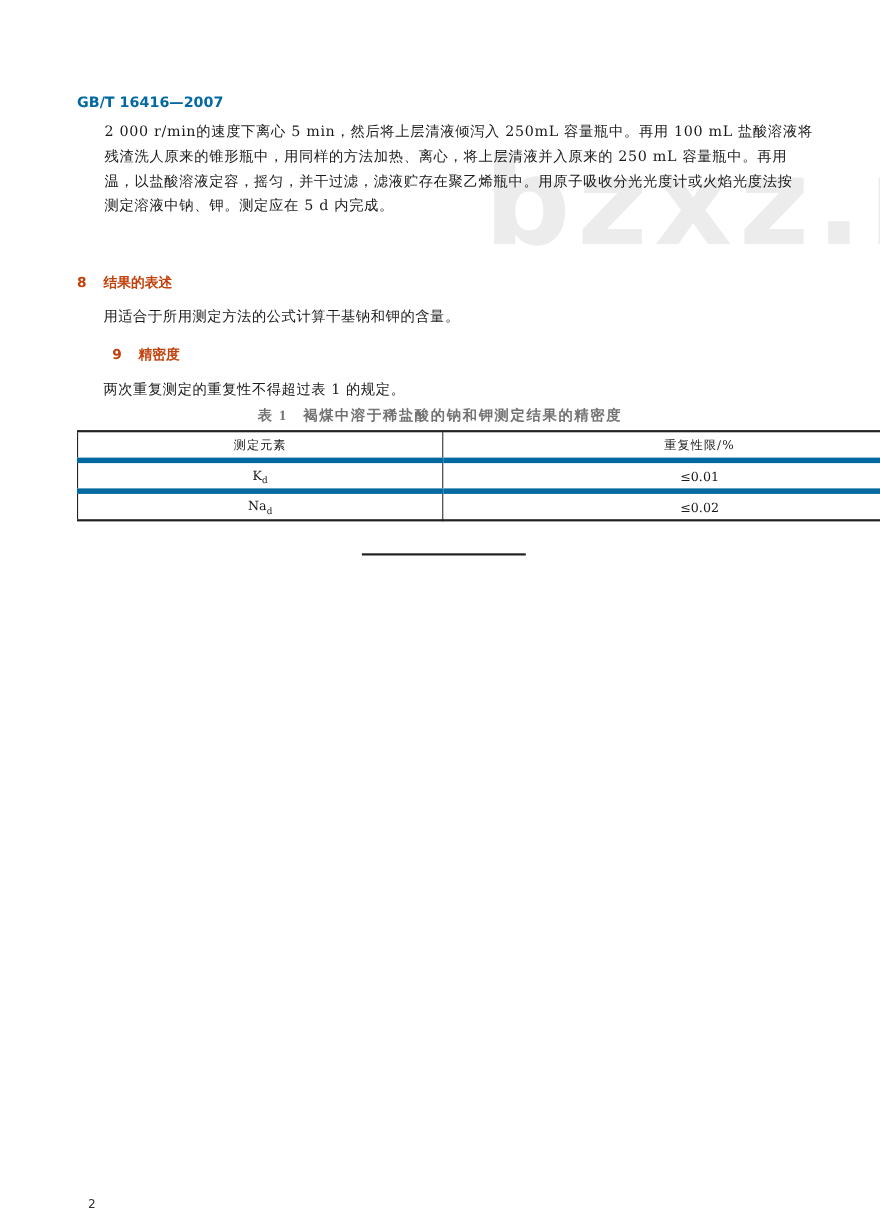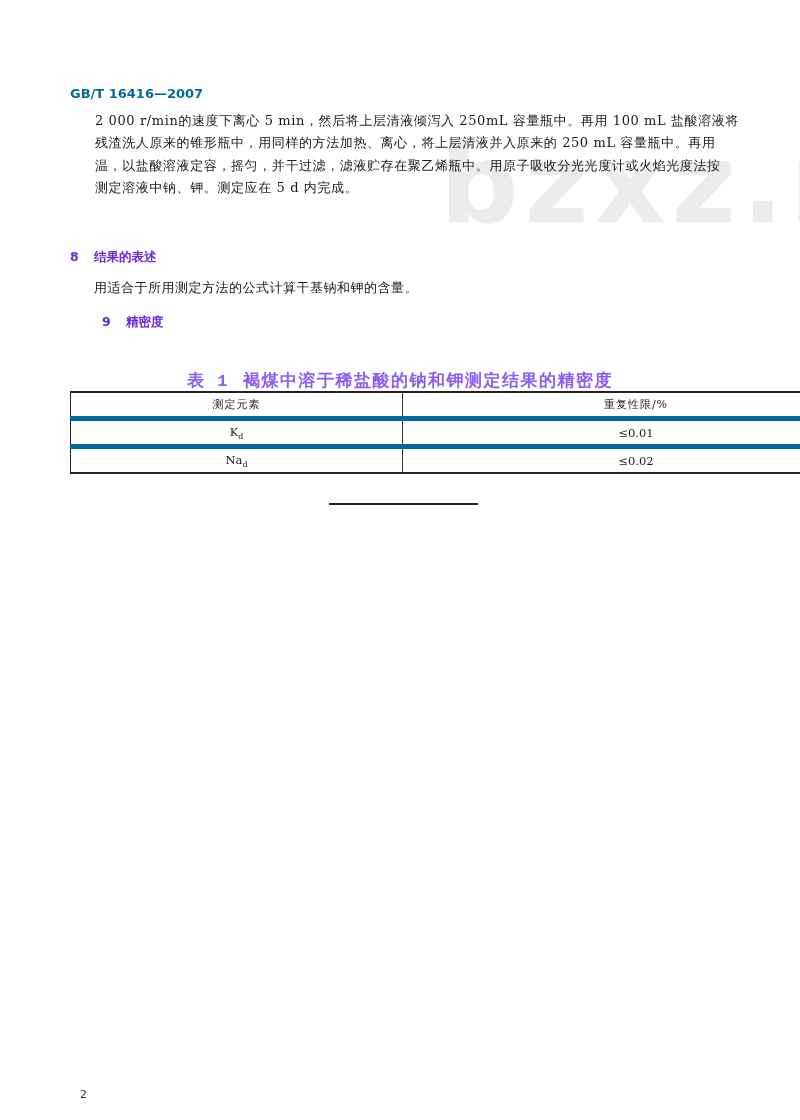--- a/index.html
+++ b/index.html
@@ -20,30 +20,30 @@
     font-weight: bold; font-size: 13px; color: #0369a1; z-index: 1;
   }
   .para {
     position: absolute; left: 70px; width: 668px; z-index: 1;
     font-size: 13px; line-height: 22.4px; text-align: justify; text-align-last: left;
   }
   .para span.line { display: block; white-space: nowrap; letter-spacing: 0.6px; margin-left: 25px; }
   .heading {
     position: absolute; left: 70px; z-index: 1;
     font-family: "DejaVu Sans", "Liberation Sans", sans-serif;
-    font-size: 12.5px; font-weight: bold; color: #6d28d9;
+    font-size: 12.5px; font-weight: bold; color: #c2410c;
   }
   .heading .num { display: inline-block; width: 24px; }
   .body-text {
     position: absolute; left: 94px; z-index: 1; font-size: 13px; letter-spacing: 0.5px;
   }
   .table-caption {
     position: absolute; left: 0; width: 800px; top: 369px; text-align: center; z-index: 1;
-    font-family: Liberation Mono, monospace;
-    font-size: 17px; font-weight: bold; letter-spacing: 1.5px; color: #8b5cf6;
+    font-family: Liberation Serif, serif;
+    font-size: 13px; font-weight: bold; letter-spacing: 1.5px; color: #737373;
   }
   .table-caption .tno { margin-right: 14px; }
   table.prec {
     position: absolute; left: 70px; top: 391px; width: 800px; z-index: 1;
     border-collapse: collapse; border-top: 2px solid #222; border-bottom: 2px solid #222;
     border-left: 1.5px solid #222; border-right: 1.5px solid #222;
     font-size: 11.5px;
   }
   table.prec th, table.prec td {
     height: 23px; text-align: center; font-weight: normal; padding: 0;
@@ -78,20 +78,21 @@
   </div>
 
   <div class="heading" style="top:249px;">
     <span class="num">8</span><span>结果的表述</span>
   </div>
   <div class="body-text" style="top:279px;">用适合于所用测定方法的公式计算干基钠和钾的含量。</div>
 
   <div class="heading" style="top:314px;margin-left:32px;">
     <span class="num">9</span><span>精密度</span>
   </div>
+  <div class="body-text" style="top:345px;">两次重复测定的重复性不得超过表 1 的规定。</div>
 
   <div class="table-caption">
     <span class="tno">表 1</span><span>褐煤中溶于稀盐酸的钠和钾测定结果的精密度</span>
   </div>
 
   <table class="prec">
     <thead>
       <tr>
         <th class="c1">测定元素</th>
         <th>重复性限/%</th>

